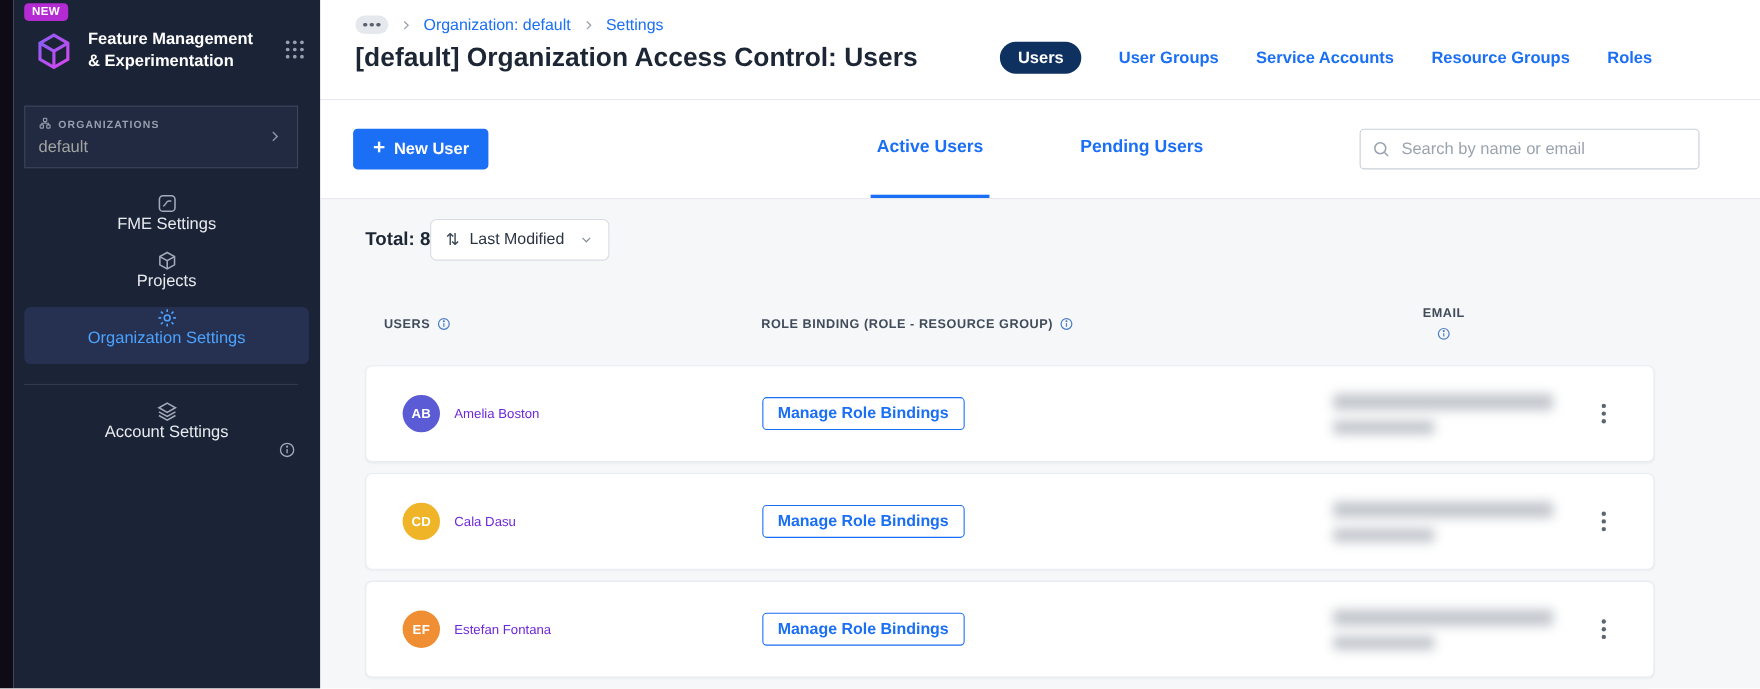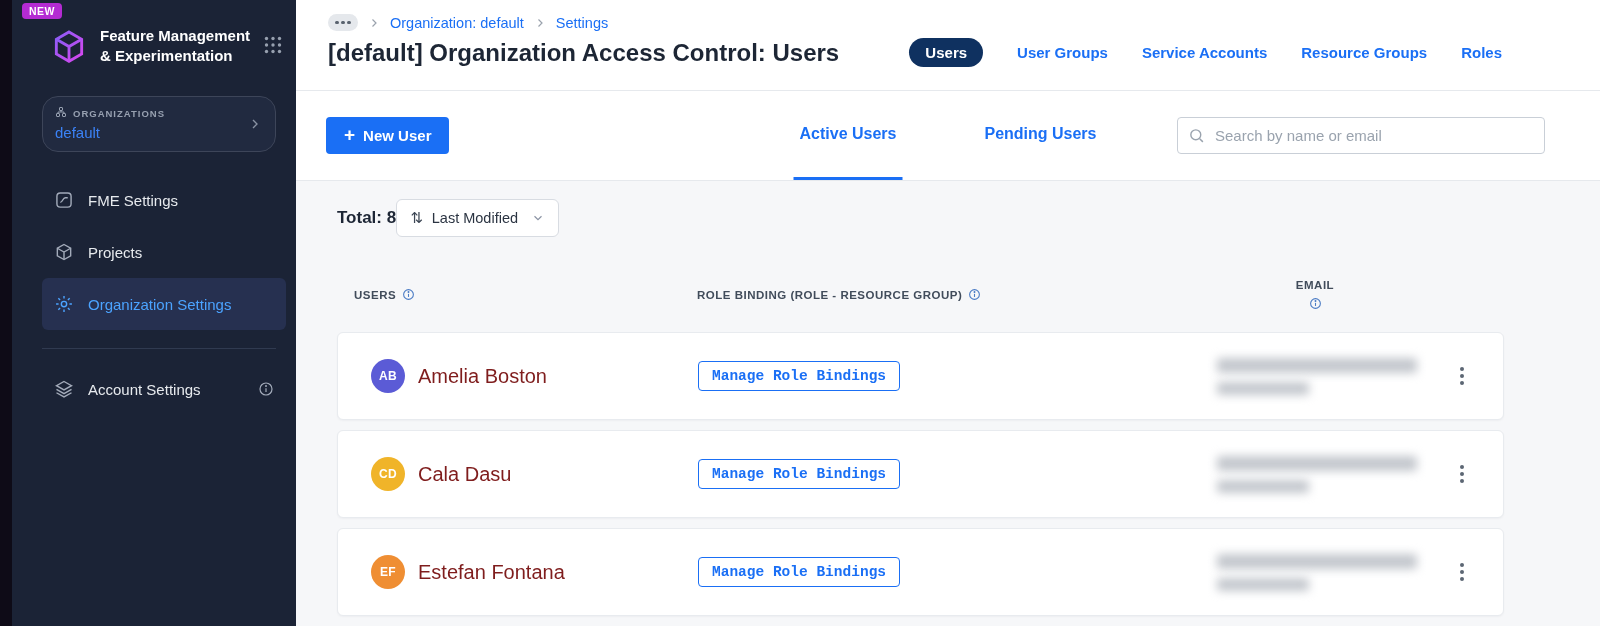--- a/index.html
+++ b/index.html
@@ -10,45 +10,45 @@
     background:#fff;
   }
   .page { display:flex; width:1600px; height:626px; }
 
   
   .left-strip { flex:0 0 12px; background:#0e0b17; }
 
   
   .sidebar {
     flex:0 0 279px; background:var(--sidebar_bg,#1b2336);
-    color:#e7eaee; position:relative; display:flex; flex-direction:column;padding-left:20px;
+    color:#e7eaee; position:relative; display:flex; flex-direction:column;
   }
   .badge-new {
     position:absolute; top:3px; left:10px; background:#b42bd3; color:#fff;
     font-size:10.5px; font-weight:700; padding:2px 7px; border-radius:4px; letter-spacing:.4px;
   }
   .brand { display:flex; align-items:flex-start; gap:12px; padding:26px 14px 0 18px; }
   .logo { width:38px; height:38px; flex:0 0 38px; margin-top:2px; }
   .brand-title { font-size:15px; font-weight:700; line-height:1.34; color:#fff; width:152px; }
   .apps-grid { margin-left:auto; margin-top:10px; color:#97a0af; cursor:pointer; }
 
   .org-selector {
     margin:30px 20px 0 10px; border:1px solid #3d4559; background:#212a40;
-    border-radius:16px; padding:9px 12px 10px 12px; display:flex; align-items:center; cursor:pointer;
+    border-radius:0; padding:9px 12px 10px 12px; display:flex; align-items:center; cursor:pointer;
   }
   .org-label-row { display:flex; align-items:center; gap:6px; color:#97a0b0;
     font-size:9.5px; font-weight:700; letter-spacing:1px; }
   .org-label-row svg { color:#97a0b0; }
-  .org-value { font-size:15px; color:#3b82f6; margin-top:4px; }
+  .org-value { font-size:15px; color:#a3a3a3; margin-top:4px; }
   .org-chev { margin-left:auto; color:#8a93a3; display:flex; }
 
   .nav { margin-top:22px; }
   .nav-item {
-    display:flex; align-items:center; gap:14px; height:52px; margin:0 10px;
-    padding:0 12px; border-radius:6px; font-size:15px; color:#e7eaee; cursor:pointer;
+    display:flex; align-items:center; height:52px; margin:0 10px;
+    padding:0 12px; border-radius:6px; font-size:15px; color:#e7eaee; cursor:pointer;flex-direction:column;
   }
   .nav-item svg { color:#a3abba; flex:0 0 auto; }
   .nav-item.active { background:var(--selected_nav,#263050); color:var(--selected_nav_text,#4ba3ff); }
   .nav-item.active svg { color:var(--selected_nav_text,#4ba3ff); }
   .side-divider { height:1px; background:#303a50; margin:18px 20px 14px 10px; }
   .acct-info { margin-left:auto; color:#8a93a3; display:flex; }
 
   
   .main { flex:1; min-width:0; display:flex; flex-direction:column; background:#fff; }
 
@@ -84,21 +84,21 @@
   .center-tabs {
     position:absolute; left:50%; transform:translateX(-50%); bottom:0; top:0;
     display:flex; gap:76px; align-items:stretch;
   }
   .ctab {
     display:flex; align-items:center; font-size:16px; font-weight:700;
     color:var(--accent,#1a6ff5); border-bottom:3px solid transparent; padding:0 6px; cursor:pointer;
   }
   .ctab.active { border-bottom-color:var(--accent,#1a6ff5); }
   .search {
-    width:368px; height:37px; border:1px solid #c9cfd7; border-radius:4px;
+    width:309px; height:37px; border:1px solid #c9cfd7; border-radius:4px;
     display:flex; align-items:center; padding:0 10px; gap:8px; margin-left:auto; background:#fff; cursor:text;
   }
   .search svg { color:#9aa3ae; flex:0 0 auto; }
   .search input { border:none; outline:none; font-size:15px; color:#333; width:100%;
     font-family:inherit; background:transparent; }
   .search input::placeholder { color:#9aa3ae; }
 
   .content { flex:1; background:var(--content_bg,#f6f7f9); padding:18px 96px 0 41px; overflow:hidden; }
   .total-row { display:flex; align-items:center; }
   .total { font-size:17px; font-weight:700; color:#1d2635; }
@@ -122,25 +122,25 @@
   .row-card {
     display:grid; grid-template-columns:360px 511px 1fr 90px; align-items:center;
     background:#fff; border:1px solid #e8ebef; border-radius:6px; height:88px;
     margin-bottom:10px; box-shadow:0 1px 2px rgba(20,30,50,.04);
   }
   .cell-user { display:flex; align-items:center; gap:13px; padding-left:33px; }
   .avatar {
     width:34px; height:34px; border-radius:50%; color:#fff; font-size:12px; font-weight:700;
     display:flex; align-items:center; justify-content:center; letter-spacing:.3px; flex:0 0 34px;
   }
-  .uname { font-size:20px; color:#7f1d1d; }
+  .uname { font-size:12px; color:#6d28d9; }
   .btn-outline {
     background:#fff; border:1px solid var(--accent,#1a6ff5); color:var(--accent,#1a6ff5);
     border-radius:4px; height:30px; padding:0 13px; font-size:14.5px; font-weight:700;
-    cursor:pointer; font-family:Liberation Mono, monospace;
+    cursor:pointer; font-family:Liberation Sans, sans-serif;
   }
   .cell-email { padding-left:8px; }
   .blur-bar { background:#c3c7cd; border-radius:3px; filter:blur(5px); }
   .blur-bar.long { width:200px; height:15px; }
   .blur-bar.short { width:92px; height:13px; margin-top:9px; }
   .cell-kebab { display:flex; justify-content:center; }
   .kebab { display:flex; flex-direction:column; gap:3px; cursor:pointer; padding:6px; }
   .kebab i { width:4px; height:4px; border-radius:50%; background:#5c6673; display:block; }
 </style>
 </head>

